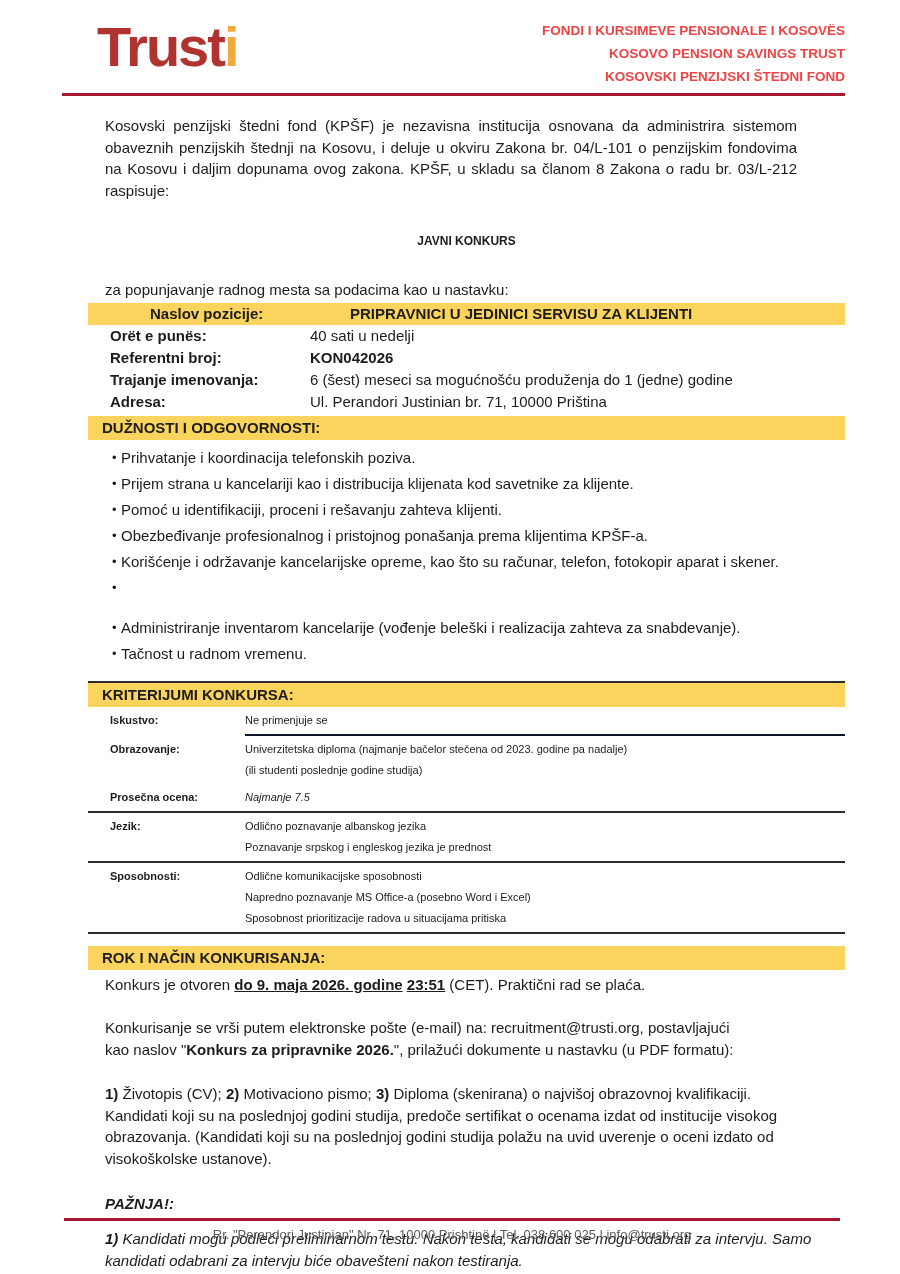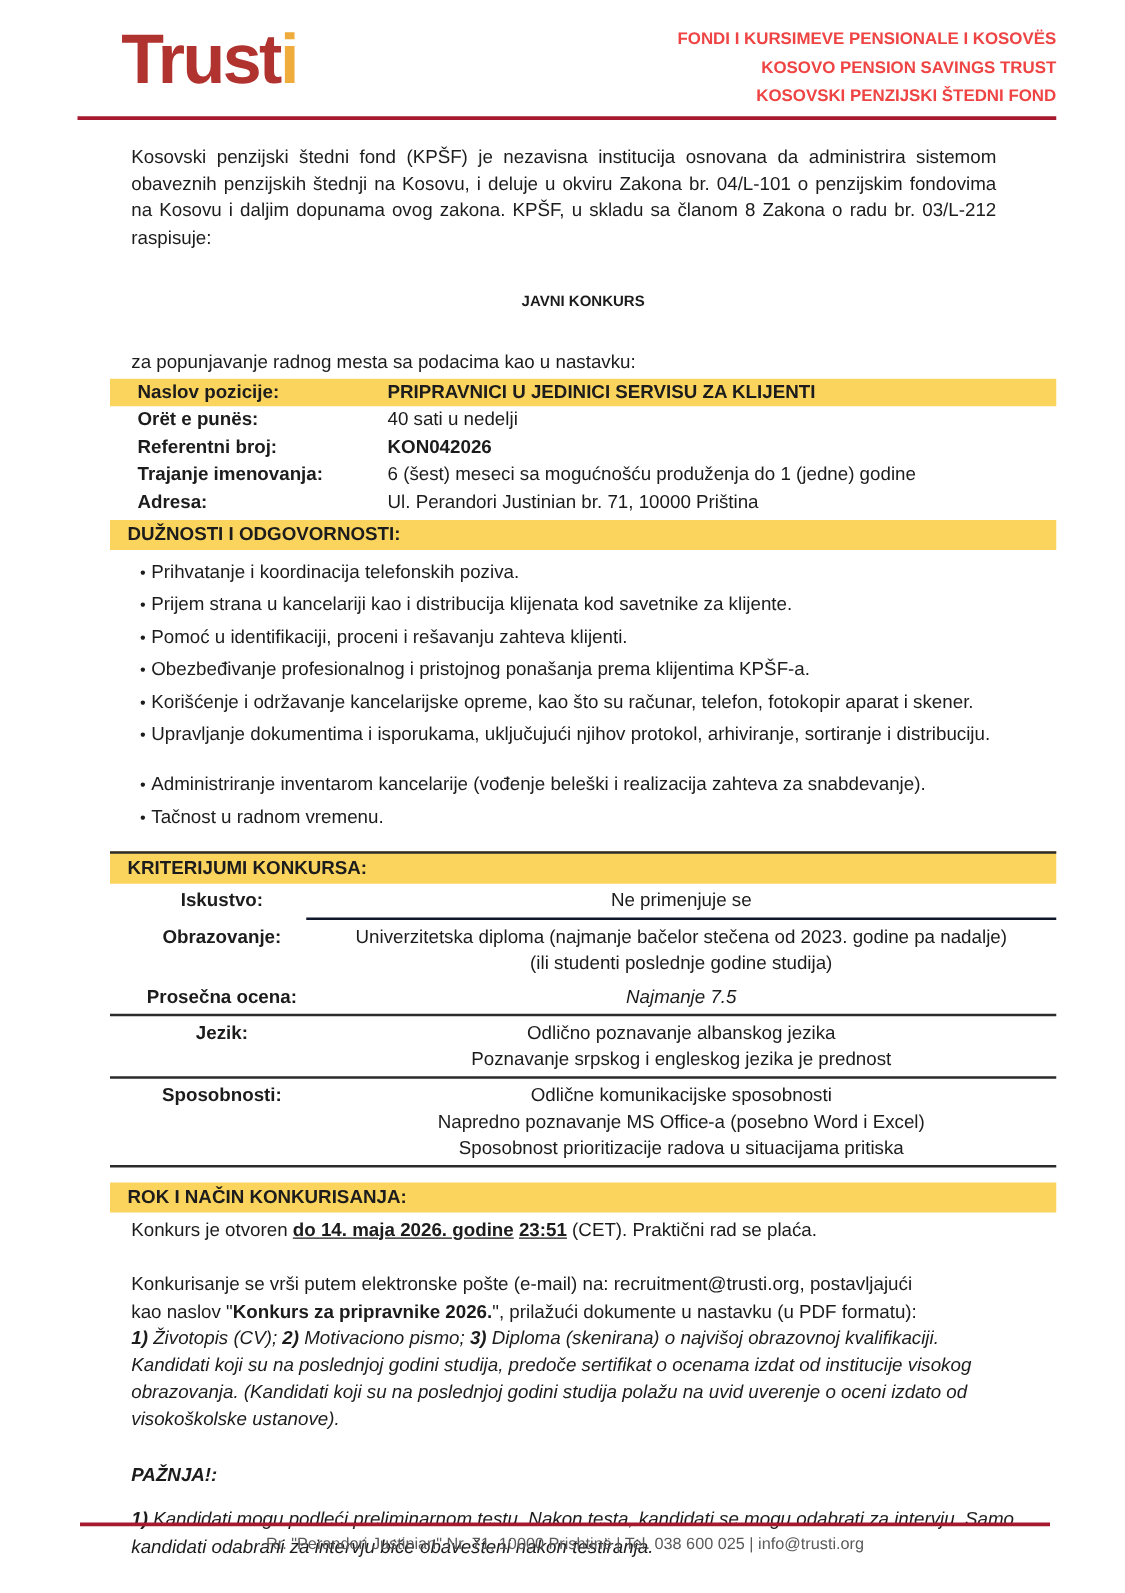--- a/index.html
+++ b/index.html
@@ -28,21 +28,21 @@
   
   .content { margin: 0 55px 0 88px; }
   .para { font-size: 15px; line-height: 21.5px; }
   .intro { margin-top: 19px; padding: 0 48px 0 17px; text-align: justify; }
   .doc-title { margin-top: 33px; text-align: center; font-weight: bold; font-size: 12px; }
   .lead { margin-top: 31px; padding-left: 17px; }
 
   
   .pos-table { margin-top: 2px; }
   .pos-row { display: grid; grid-template-columns: 222px 1fr; line-height: 20px; padding: 1px 0; }
-  .pos-row.hl { background: var(--hl, #fbd45e); }
+  .pos-row.hl { background: var(--hl, #fbd45e); padding-left: 40px; }
   .pos-label { font-weight: bold; padding-left: 22px; font-size: 15px; }
   .pos-value { font-size: 15px; }
   .pos-value.b { font-weight: bold; }
 
   
   .bar {
     background: var(--hl, #fbd45e);
     font-weight: bold; font-size: 15px; line-height: 20px;
     padding: 2px 10px 2px 14px;
   }
@@ -50,33 +50,33 @@
 
   
   .bullets { margin-top: 7px; }
   .bullet-item { display: flex; line-height: 21px; margin-bottom: 5px; font-size: 15px; }
   .bullet-item .dot { width: 33px; padding-left: 24px; flex: 0 0 33px; font-size: 13px; }
   .bullet-gap { height: 14px; }
 
   
   .criteria-bar { border-top: 2px solid #2b2b2b; margin-top: 17px; }
   .crit-table { }
-  .crit-row { display: grid; grid-template-columns: 157px 1fr; font-size: 15px; text-align: center; }
+  .crit-row { display: grid; grid-template-columns: 157px 1fr; font-size: 11px; }
   .crit-label { font-weight: bold; padding: 3px 0 3px 22px; line-height: 21px; }
   .crit-value { padding: 3px 0; line-height: 21px; }
   .crit-value.i { font-style: italic; }
   .crit-row.line-full { border-bottom: 2px solid #2b2b2b; }
   .crit-row.line-value .crit-value { border-bottom: 2px solid #0f172a; }
 
   
   .rok-bar { margin-top: 12px; }
   .rok-open { margin-top: 4px; padding-left: 17px; }
   .bu { font-weight: bold; text-decoration: underline; }
   .apply-para { margin-top: 22px; padding: 0 90px 0 17px; }
-  .docs-para { padding: 0 40px 0 17px; font-style: italic; }
+  .docs-para { margin-top: 23px; padding: 0 40px 0 17px; }
 
   
   .paznja { font-style: italic; padding-left: 17px; }
   .paznja-head { margin-top: 24px; font-weight: bold; font-size: 15px; line-height: 21px; }
   .paznja-item { margin-top: 14px; padding-right: 14px; font-size: 15px; line-height: 22px; }
   .paznja-item .num { font-weight: bold; }
 
   
   .footer { position: absolute; left: 64px; right: 60px; bottom: 30px; }
   .footer-rule { height: 3px; background: var(--red, #a6192e); }
@@ -150,21 +150,20 @@
       <div class="bullet-item">
         <span class="dot">•</span>
         <span>Obezbeđivanje profesionalnog i pristojnog ponašanja prema klijentima KPŠF-a.</span>
       </div>
       <div class="bullet-item">
         <span class="dot">•</span>
         <span>Korišćenje i održavanje kancelarijske opreme, kao što su računar, telefon, fotokopir aparat i skener.</span>
       </div>
       <div class="bullet-item">
         <span class="dot">•</span>
-        <span>Upravljanje dokumentima i isporukama, uključujući njihov protokol, arhiviranje, sortiranje i distribuciju.</span>
       </div>
       <div class="bullet-gap"></div>
       <div class="bullet-item">
         <span class="dot">•</span>
         <span>Administriranje inventarom kancelarije (vođenje beleški i realizacija zahteva za snabdevanje).</span>
       </div>
       <div class="bullet-item">
         <span class="dot">•</span>
         <span>Tačnost u radnom vremenu.</span>
       </div>
@@ -202,21 +201,21 @@
         <div class="crit-label">Sposobnosti:</div>
         <div class="crit-value">
           <div>Odlične komunikacijske sposobnosti</div>
           <div>Napredno poznavanje MS Office-a (posebno Word i Excel)</div>
           <div>Sposobnost prioritizacije radova u situacijama pritiska</div>
         </div>
       </div>
     </div>
 
     <div class="bar rok-bar">ROK I NAČIN KONKURISANJA:</div>
-    <p class="para rok-open"><span>Konkurs je otvoren </span><span class="bu">do 14. maja 2026. godine</span><span> </span><span class="bu">23:51</span><span> (CET). Praktični rad se plaća.</span></p>
+    <p class="para rok-open"><span>Konkurs je otvoren </span><span class="bu">do 9. maja 2026. godine</span><span> </span><span class="bu">23:51</span><span> (CET). Praktični rad se plaća.</span></p>
 
     <p class="para apply-para"><span>Konkurisanje se vrši putem elektronske pošte (e-mail) na: recruitment@trusti.org, postavljajući kao naslov "</span><strong>Konkurs za pripravnike 2026.</strong><span>", prilažući dokumente u nastavku (u PDF formatu):</span></p>
 
     <p class="para docs-para"><strong>1)</strong><span> Životopis (CV); </span><strong>2)</strong><span> Motivaciono pismo; </span><strong>3)</strong><span> Diploma (skenirana) o najvišoj obrazovnoj kvalifikaciji. Kandidati koji su na poslednjoj godini studija, predoče sertifikat o ocenama izdat od institucije visokog obrazovanja. (Kandidati koji su na poslednjoj godini studija polažu na uvid uverenje o oceni izdato od visokoškolske ustanove).</span></p>
 
     <div class="paznja">
       <div class="paznja-head">PAŽNJA!:</div>
       <p class="paznja-item"><span class="num">1)</span><span> Kandidati mogu podleći preliminarnom testu. Nakon testa, kandidati se mogu odabrati za intervju. Samo kandidati odabrani za intervju biće obavešteni nakon testiranja.</span></p>
 
     </div>

